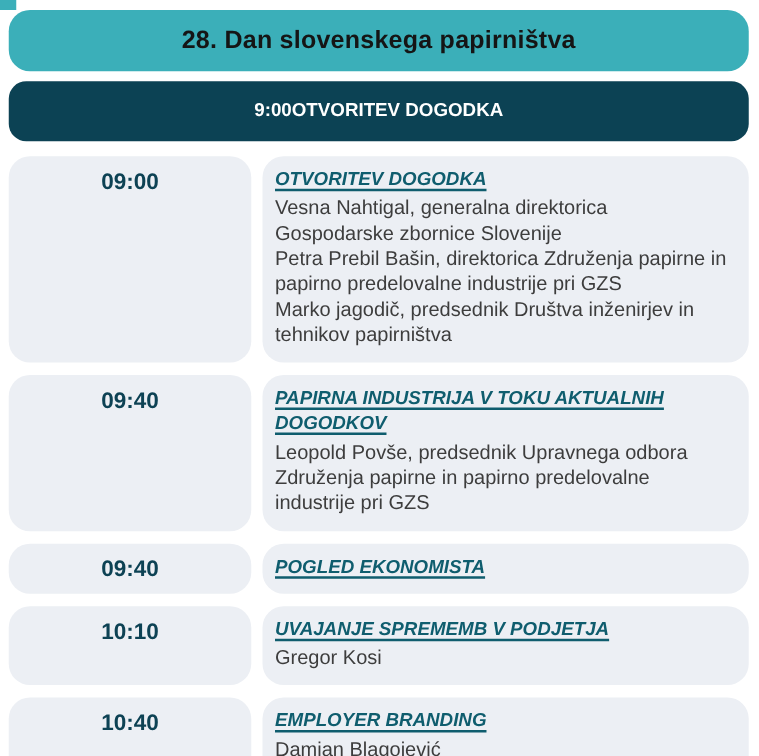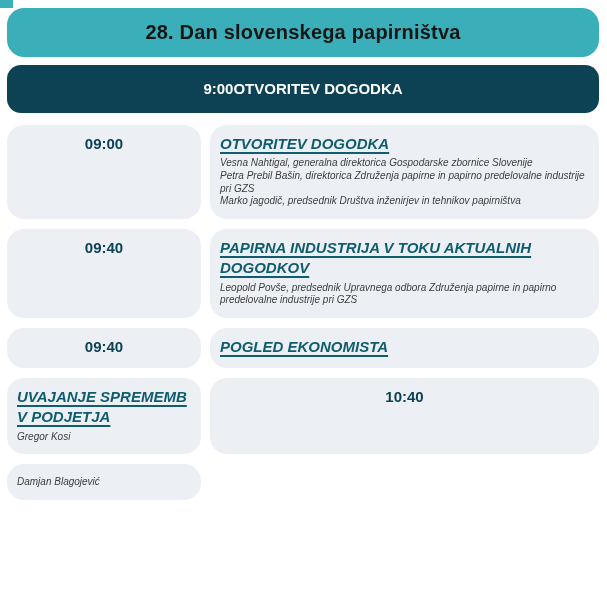--- a/index.html
+++ b/index.html
@@ -55,21 +55,21 @@
     grid-template-columns: 194px 1fr;
     column-gap: 9px;
     row-gap: 10px;
   }
   .time-card {
     background: var(--card-bg, #ECEFF4);
     border-radius: 17px;
     text-align: center;
     padding-top: 10px;
     font-weight: bold;
-    font-size: 15px;
+    font-size: 18px;
     color: var(--time-text, #0D4254);
   }
   .content-card {
     background: var(--card-bg, #ECEFF4);
     border-radius: 17px;
     padding: 9px 14px 11px 10px;
   }
   .session-heading {
     display: inline;
     font-size: 15px;
@@ -77,24 +77,23 @@
     font-style: italic;
     color: var(--heading, #0F5D6E);
     text-decoration: underline;
     text-decoration-thickness: 1.5px;
     text-underline-offset: 3px;
     line-height: 1.35;
     cursor: pointer;
   }
   .details { margin-top: 3px; }
   .details p {
-    font-size: 10px;
+    font-size: 16px;
     line-height: 1.27;
     color: var(--body-text, #3D3D3D);
-    font-style: italic;
   }
 </style>
 </head>
 <body>
 
 <div class="page">
 
   <div class="corner-accent"></div>
 
   <header class="event-header">
@@ -130,31 +129,35 @@
         </div>
       </div>
 
       <div class="time-card">
         <span class="time-label">09:40</span>
       </div>
       <div class="content-card">
         <a class="session-heading">POGLED EKONOMISTA</a>
       </div>
 
+      <div class="time-card">
+        <span class="time-label">10:10</span>
+      </div>
       <div class="content-card">
         <a class="session-heading">UVAJANJE SPREMEMB V PODJETJA</a>
         <div class="details">
           <p>Gregor Kosi</p>
         </div>
       </div>
 
       <div class="time-card">
         <span class="time-label">10:40</span>
       </div>
       <div class="content-card">
+        <a class="session-heading">EMPLOYER BRANDING</a>
         <div class="details">
           <p>Damjan Blagojević</p>
         </div>
       </div>
 
     </main>
 
 </div>
 
 </body></html>

